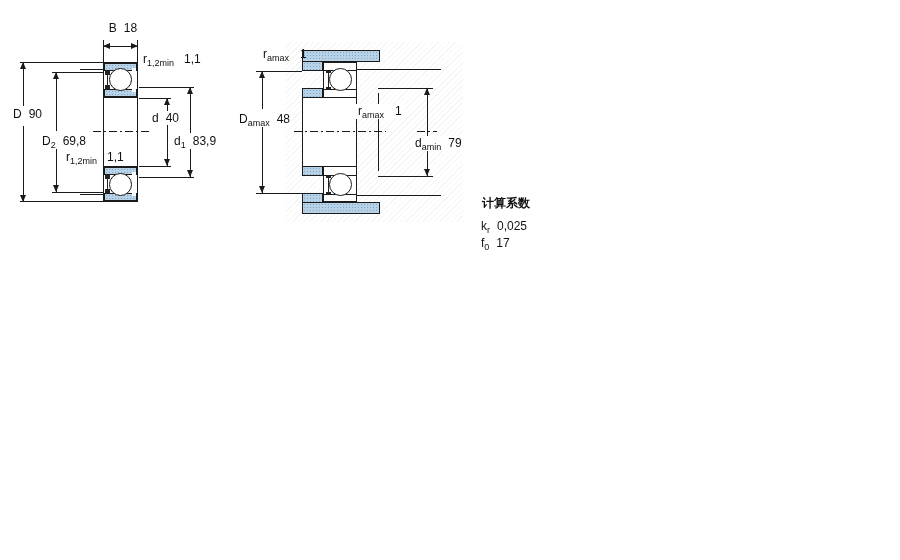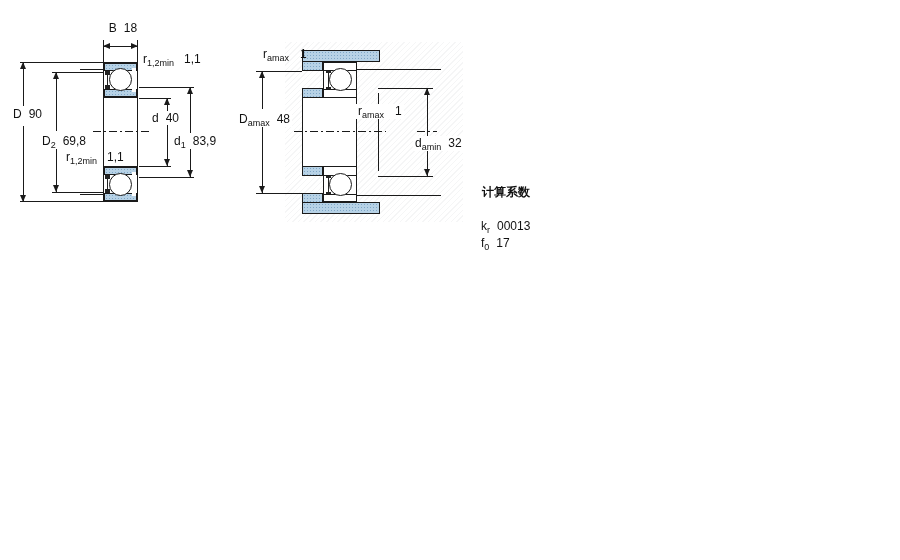--- a/index.html
+++ b/index.html
@@ -182,39 +182,39 @@
   </div>
 
   <div class="h-line" style="left:378px;top:88px;width:55px;"></div>
   <div class="h-line" style="left:378px;top:176px;width:55px;"></div>
   <div class="v-line" style="left:427px;top:88px;height:88px;"></div>
   <div class="arr up" style="left:424px;top:88px;"></div>
   <div class="arr down" style="left:424px;top:169px;"></div>
   <div class="dim-text" style="left:413px;top:136px;">
     <span>d</span>
       <span class="sub">amin</span>
-    <span class="val">32</span>
+    <span class="val">79</span>
   </div>
 
   <div class="dim-text nobg" style="left:261px;top:47px;">
     <span>r</span>
       <span class="sub">amax</span>
     <span class="val" style="margin-left:11px;">1</span>
   </div>
   <div class="dim-text" style="left:356px;top:104px;">
     <span>r</span>
       <span class="sub">amax</span>
     <span class="val" style="margin-left:11px;">1</span>
   </div>
 
-  <div class="info-title" style="left:482px;top:184px;">计算系数</div>
+  <div class="info-title" style="left:482px;top:195px;">计算系数</div>
   <div class="dim-text nobg" style="left:479px;top:219px;">
     <span>k</span>
       <span class="sub">r</span>
-    <span class="val">00013</span>
+    <span class="val">0,025</span>
   </div>
   <div class="dim-text nobg" style="left:479px;top:236px;">
     <span>f</span>
       <span class="sub">0</span>
     <span class="val">17</span>
   </div>
 
 </div>
 
 </body></html>

